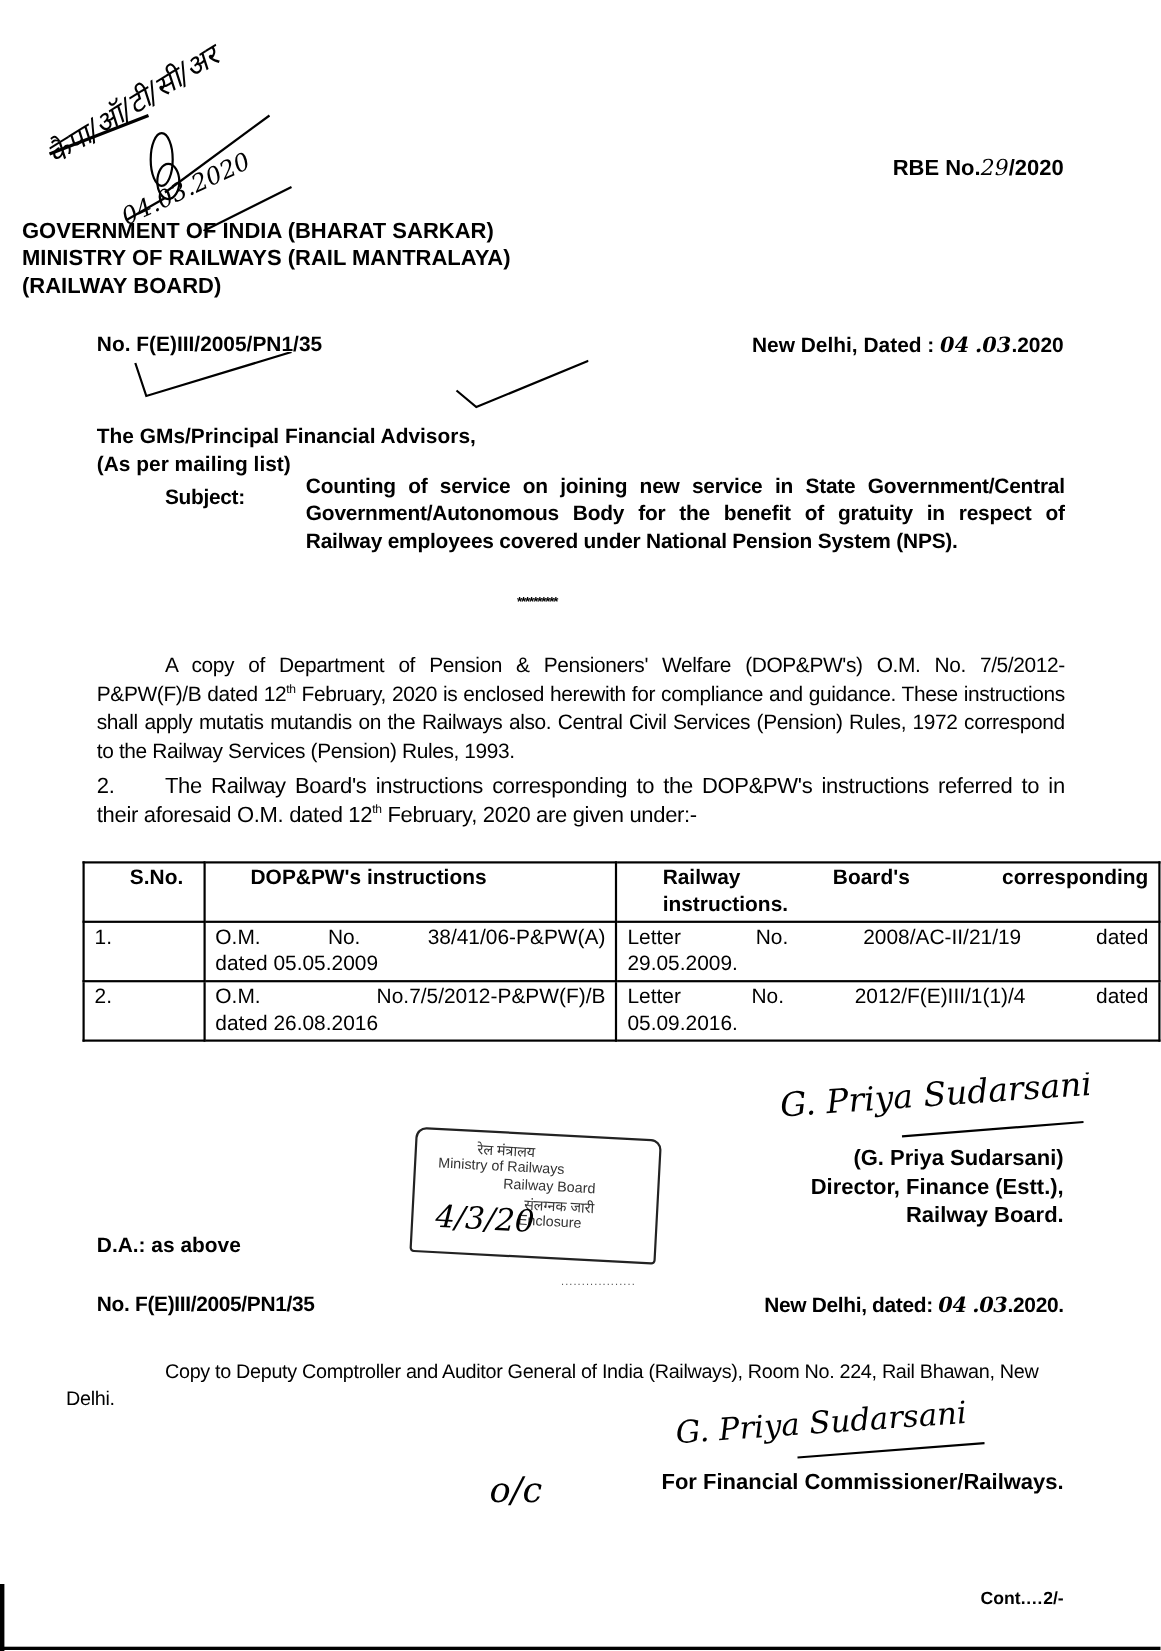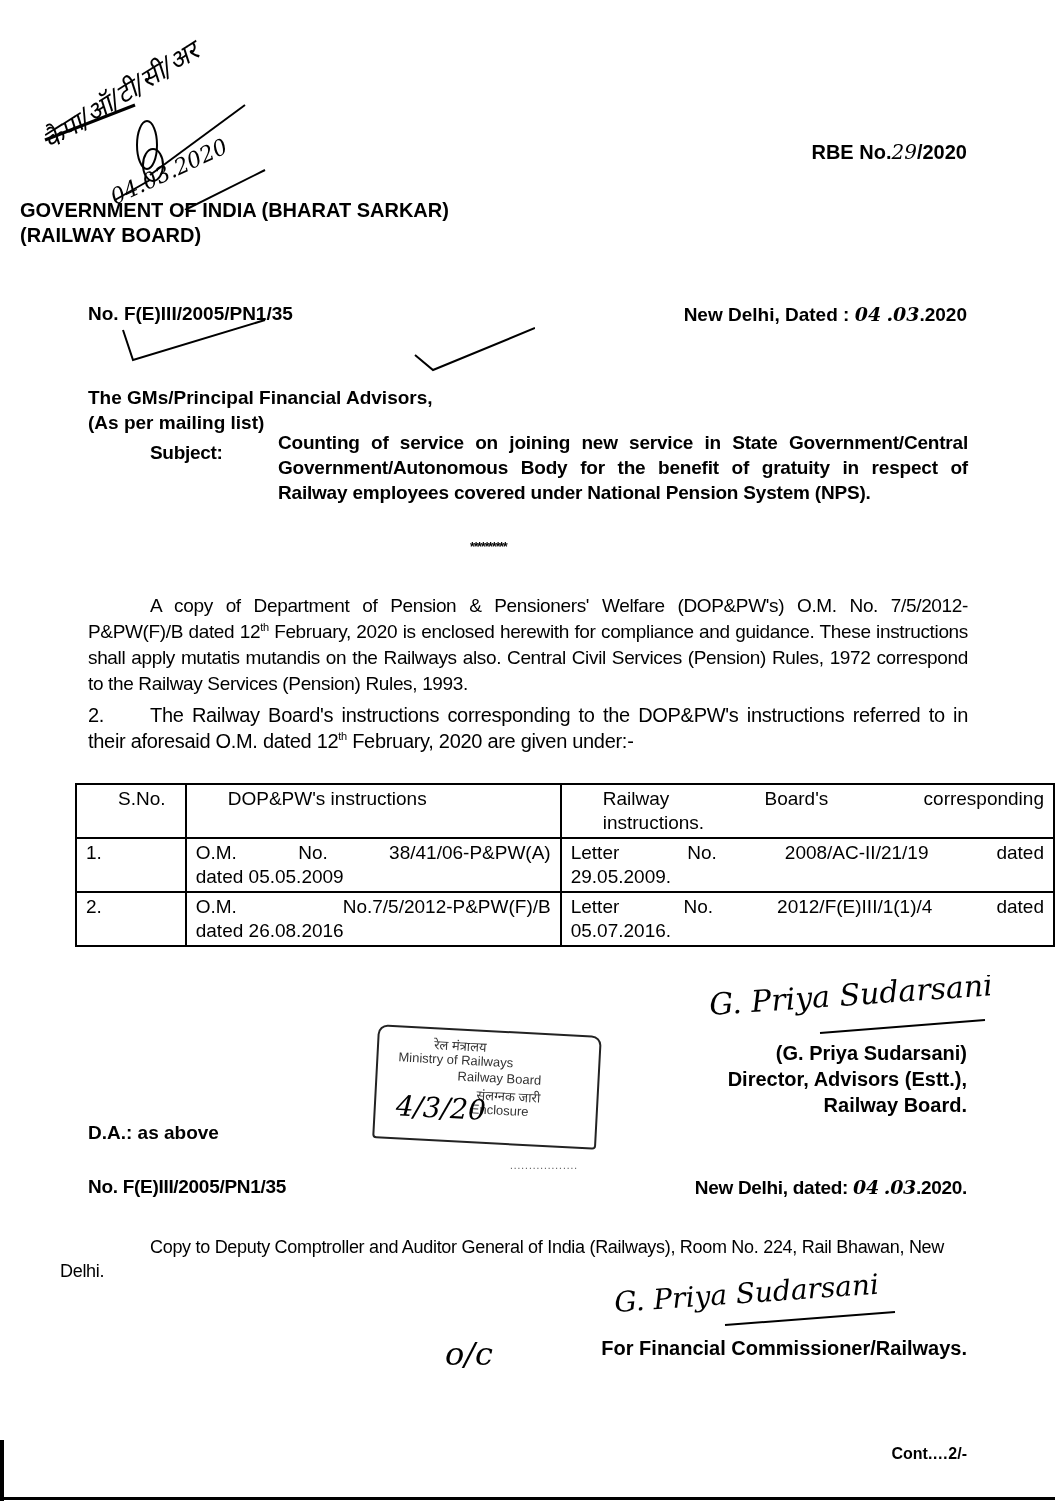--- a/index.html
+++ b/index.html
@@ -26,21 +26,21 @@
     #stars { left: 470px; top: 540px; font-size: 12px; font-weight: bold; letter-spacing: -1px; }
 
     #para1 { left: 88px; top: 593px; width: 880px; font-size: 19px; line-height: 26px; text-align: justify; letter-spacing: -0.35px; }
     #para1 .indent { display: inline-block; width: 62px; }
     #para2 { left: 88px; top: 702px; width: 880px; font-size: 20px; line-height: 26px; text-align: justify; letter-spacing: -0.3px; }
     #para2 .num { display: inline-block; width: 62px; }
     sup { font-size: 11px; line-height: 0; }
 
     #table { left: 75px; top: 783px; border-collapse: collapse; font-size: 19px; }
     #table td, #table th { border: 2px solid #000; padding: 2px 9px; vertical-align: top; line-height: 24px; }
-    #table th { font-weight: normal; text-align: left; padding-left: 41px; }
+    #table th { font-weight: bold; text-align: left; padding-left: 41px; }
     #table .c1 { width: 58px; }
     #table .c2 { width: 328px; }
     #table .c3 { width: 446px; }
     .just { display: flex; justify-content: space-between; }
 
     #signature1 { left: 700px; top: 975px; width: 290px; height: 70px; }
     #sign-block { right: 88px; top: 1040px; font-size: 20px; font-weight: bold; text-align: right; line-height: 26px; }
 
     #stamp { left: 375px; top: 1030px; width: 220px; height: 110px; border: 2px solid #222; border-radius: 10px 10px 4px 4px; transform: rotate(3deg); color: #333; font-size: 13px; }
     #stamp .l { position: absolute; left: 55px; }
@@ -74,20 +74,21 @@
   <path d="M135 165 L230 95" stroke="#000" stroke-width="2" fill="none"></path>
   <path d="M100 190 L135 170" stroke="#000" stroke-width="2" fill="none"></path>
   <text x="100" y="195" transform="rotate(-25 100 195)" font-family="DejaVu Serif, serif" font-style="italic" font-size="22">04.03.2020</text>
   <path d="M170 200 L250 160" stroke="#000" stroke-width="2" fill="none"></path>
 </svg>
 
 <div id="rbe" class="abs"><span>RBE No.</span><span class="hw">29</span><span>/2020</span></div>
 
 <div id="header" class="abs">
   <div>GOVERNMENT OF INDIA (BHARAT SARKAR)</div>
+  <div>MINISTRY OF RAILWAYS (RAIL MANTRALAYA)</div>
   <div>(RAILWAY BOARD)</div>
 </div>
 
 <div id="ref-no" class="abs">No. F(E)III/2005/PN1/35</div>
 <div id="dated" class="abs"><span>New Delhi, Dated : </span><span class="hw-date">04</span> <span class="hw-date">.03</span><span>.2020</span></div>
 
 <div id="addressee" class="abs">
   <div>The GMs/Principal Financial Advisors,</div>
   <div>(As per mailing list)</div>
 </div>
@@ -147,34 +148,34 @@
           </div>
       <div>dated 26.08.2016</div>
     </td>
     <td>
       <div class="just">
             <span>Letter</span>
             <span>No.</span>
             <span>2012/F(E)III/1(1)/4</span>
             <span>dated</span>
           </div>
-      <div>05.07.2016.</div>
+      <div>05.09.2016.</div>
     </td>
   </tr>
 </tbody>
   </table>
 
 <svg id="signature1" class="abs" viewBox="0 0 290 70">
   <text x="10" y="40" font-family="DejaVu Serif, serif" font-style="italic" font-size="30" transform="rotate(-4 10 40)">G. Priya Sudarsani</text>
   <path d="M120 58 L285 45" stroke="#000" stroke-width="2" fill="none"></path>
 </svg>
 
 <div id="sign-block" class="abs">
   <div>(G. Priya Sudarsani)</div>
-  <div>Director, Advisors (Estt.),</div>
+  <div>Director, Finance (Estt.),</div>
   <div>Railway Board.</div>
 </div>
 
 <div id="stamp" class="abs">
   <div class="l" style="top:6px">रेल मंत्रालय</div>
   <div class="l" style="top:22px;left:20px">Ministry of Railways</div>
   <div class="l" style="top:38px;left:80px">Railway Board</div>
   <div class="l" style="top:54px;left:100px">संलग्नक जारी</div>
   <div class="l" style="top:70px;left:95px">Enclosure</div>
   <div id="stamp-hw">4/3/20</div>

